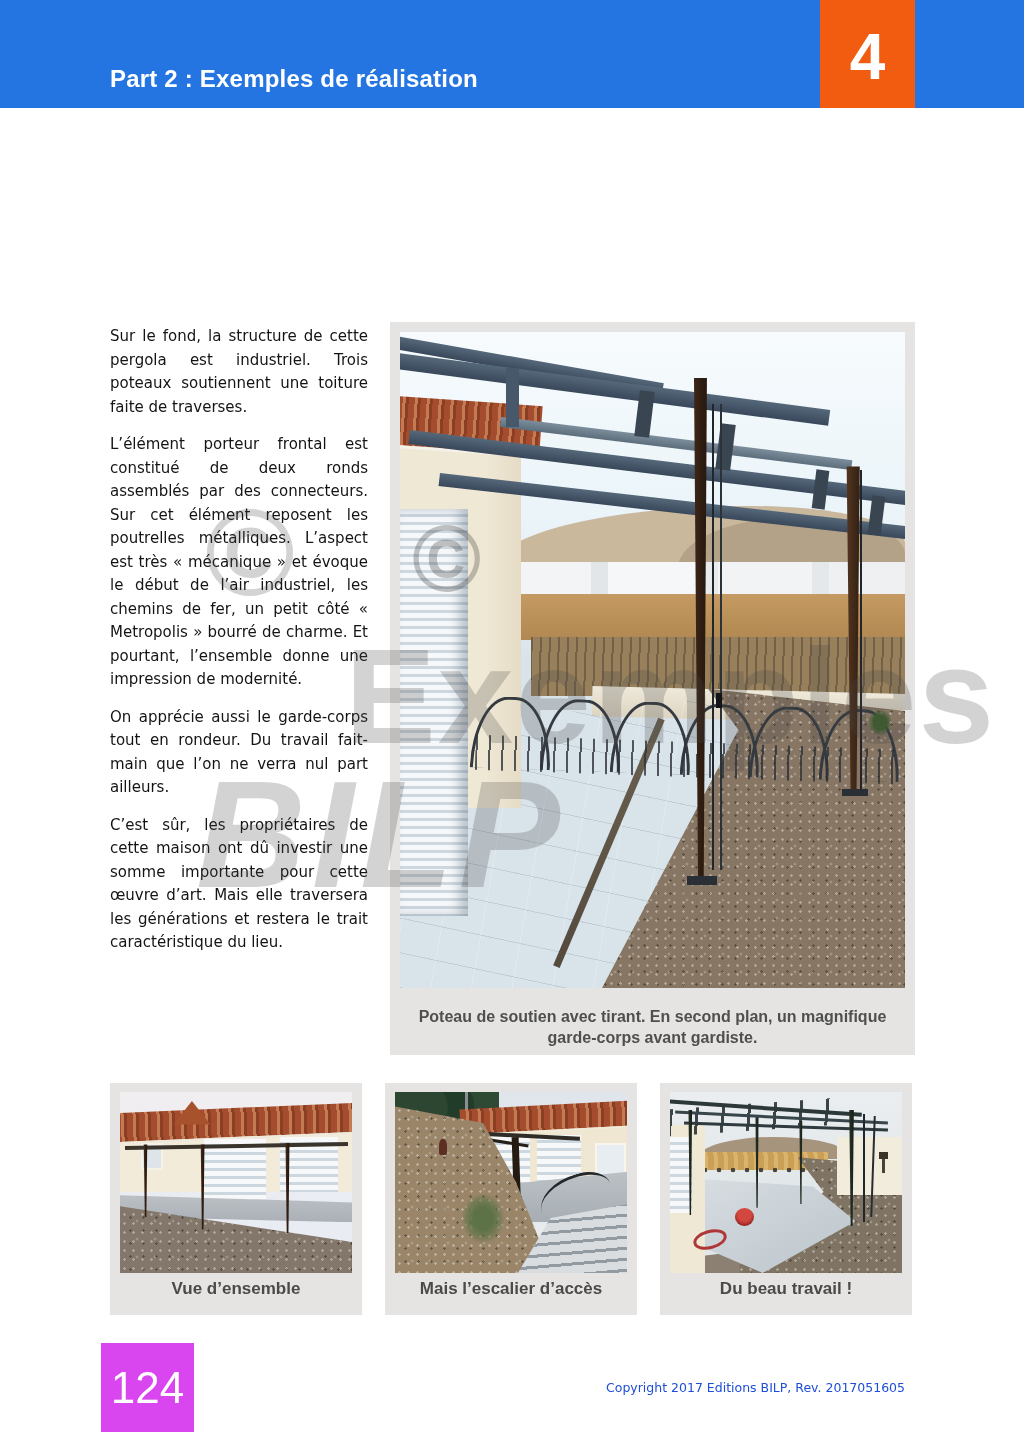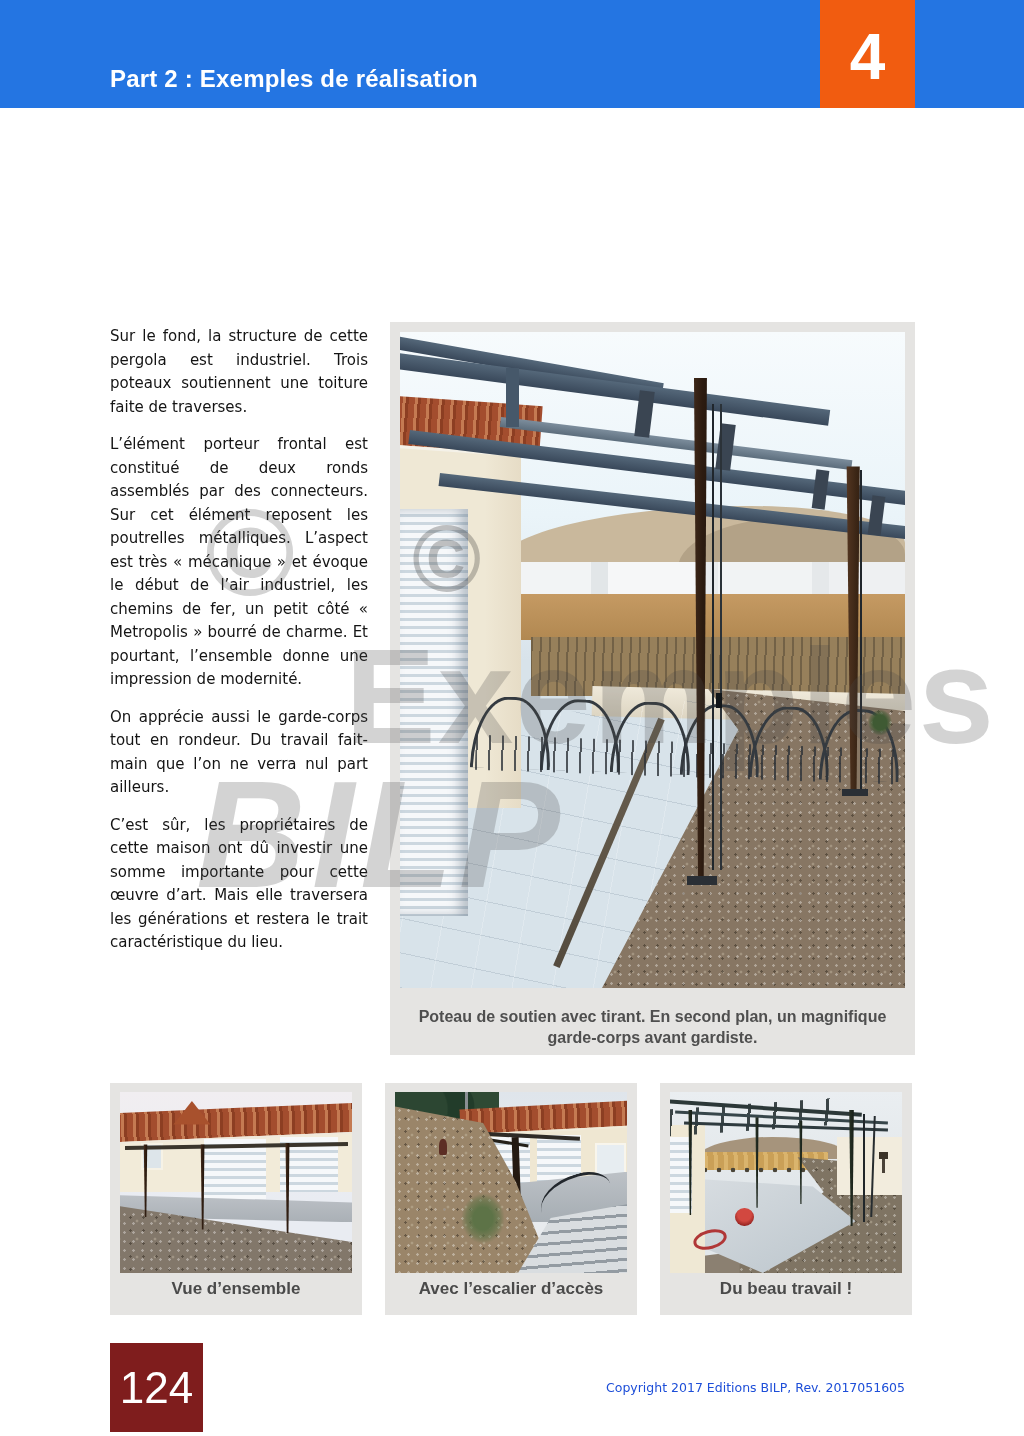--- a/index.html
+++ b/index.html
@@ -209,21 +209,21 @@
   
   .wm{position:absolute;inset:0;z-index:30;pointer-events:none;
       font-family:"Liberation Sans",sans-serif;color:rgba(72,72,72,.24);}
   .wm div{position:absolute;line-height:1;white-space:nowrap;}
   .wm-c1{left:205px;top:492px;font-size:122px;font-weight:bold;}
   .wm-c2{left:412px;top:512px;font-size:94px;font-weight:bold;color:rgba(60,60,60,.30);}
   .wm-ed{left:345px;top:628px;font-size:136px;font-weight:bold;letter-spacing:2px;}
   .wm-bi{left:196px;top:758px;font-size:152px;font-weight:bold;letter-spacing:6px;font-style:italic;}
 
   
-  .pageno{position:absolute;left:110px;top:1343px;width:93px;height:89px;background:#7f1d1d;
+  .pageno{position:absolute;left:101px;top:1343px;width:93px;height:89px;background:#d946ef;
       color:#ffffff;display:flex;align-items:center;justify-content:center;
       font-size:44px;font-family:"Liberation Sans",sans-serif;}
   .copyright{position:absolute;right:119px;top:1380px;font-size:12.5px;color:#1d4ed8;}
 </style>
 </head>
 <body>
 
 <div class="page">
 
   <div class="hdr">
@@ -318,21 +318,21 @@
       <div class="p2-b1"></div>
       <div class="p2-b2"></div>
       <div class="p2-pa"></div>
       <div class="p2-pb"></div>
       <div class="p2-hill speck"></div>
       <div class="p2-person"></div>
       <div class="p2-stairs"></div>
       <div class="p2-srail"></div>
       <div class="p2-shrub"></div>
     </div>
-    <div class="g-cap">Avec l’escalier d’accès</div>
+    <div class="g-cap">Mais l’escalier d’accès</div>
   </div>
 
   <div class="g-panel gp3">
     <div class="photo p3">
       <div class="p3-hill"></div>
       <div class="p3-field"></div>
       <div class="p3-scrub"></div>
       <div class="p3-dirt speck"></div>
       <div class="p3-dirtb"></div>
       <div class="p3-slab"></div>

